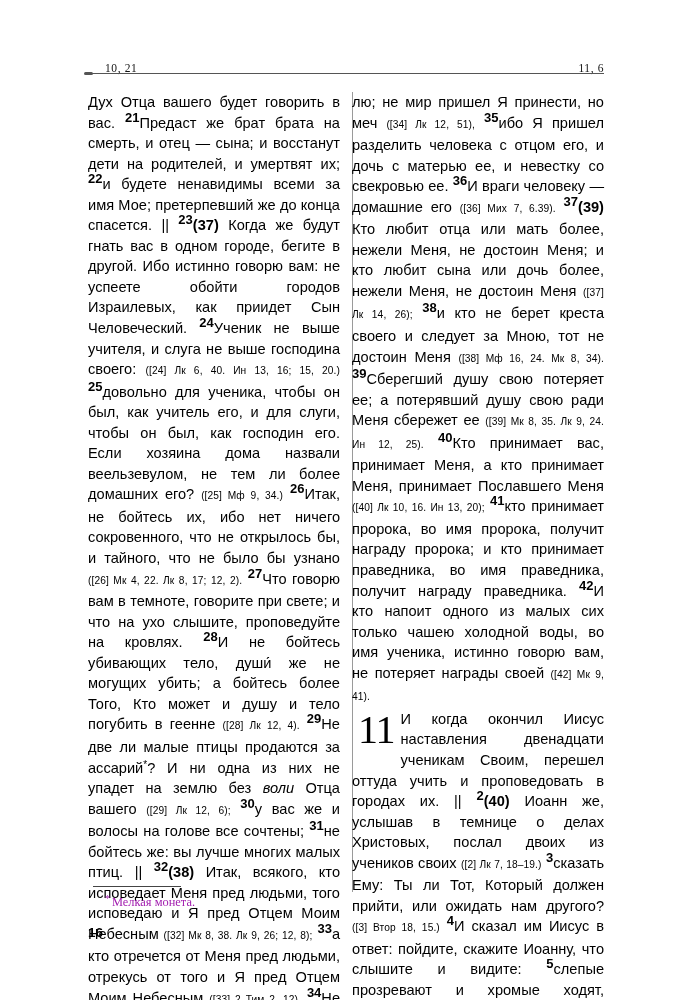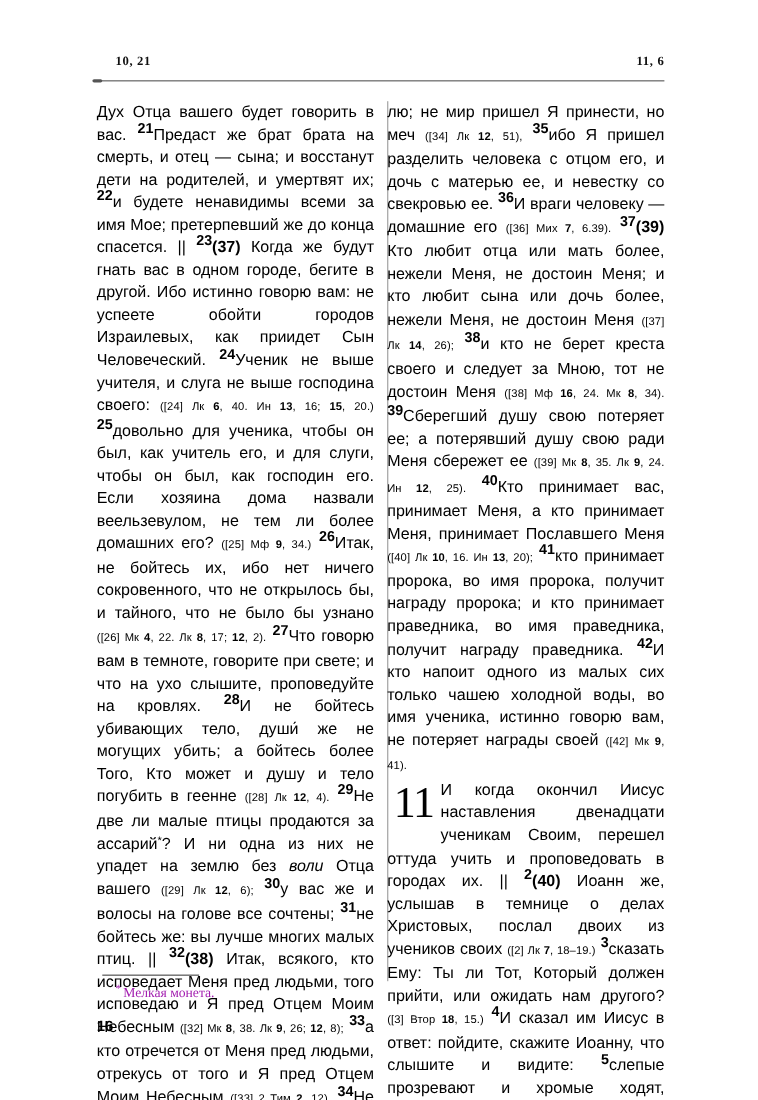--- a/index.html
+++ b/index.html
@@ -26,24 +26,24 @@
   
   .running-head {
     position: absolute;
     left: 88px;
     top: 50px;
     width: 516px;
     height: 24px;
   }
   .running-head .folio {
     position: absolute;
-    top: 0;
+    top: 12px;
     font-family: "Liberation Serif", serif;
     font-size: 11.5px;
-    font-weight: bold;
+    font-weight: normal;
     letter-spacing: 0.6px;
     color: #111;
   }
   .running-head .folio-left { left: 17px; }
   .running-head .folio-right { right: 0px; text-align: right; }
   .running-head .book-title {
     position: absolute;
     left: 0; right: 0;
     top: 1px;
     text-align: center;
@@ -116,21 +116,21 @@
   
   .sect {
     font-weight: bold;
   }
   
   .ref {
     font-size: 10.2px;
     letter-spacing: 0.1px;
     color: #000;
   }
-  .ref b { font-weight: bold; }
+  .ref b { font-weight: normal; }
   i.em { font-style: italic; }
   .fn-mark {
     font-size: 10px;
     vertical-align: 5px;
     line-height: 0;
   }
 
   
   .chapter {
     margin-top: 1px;

